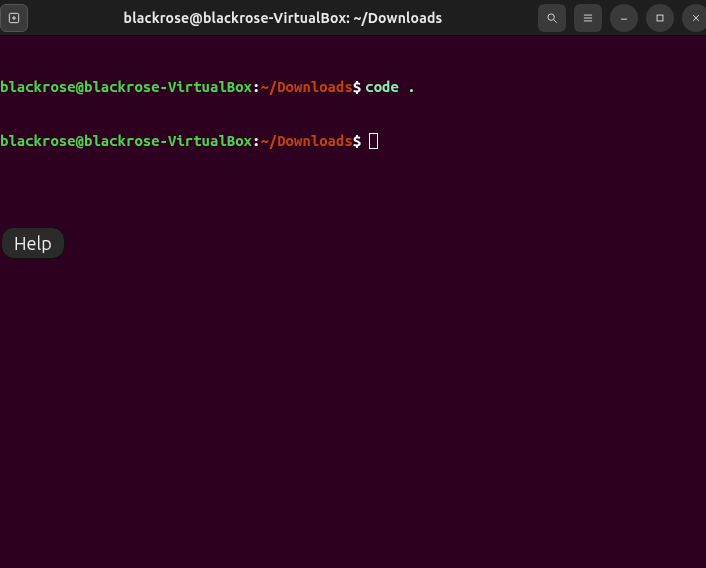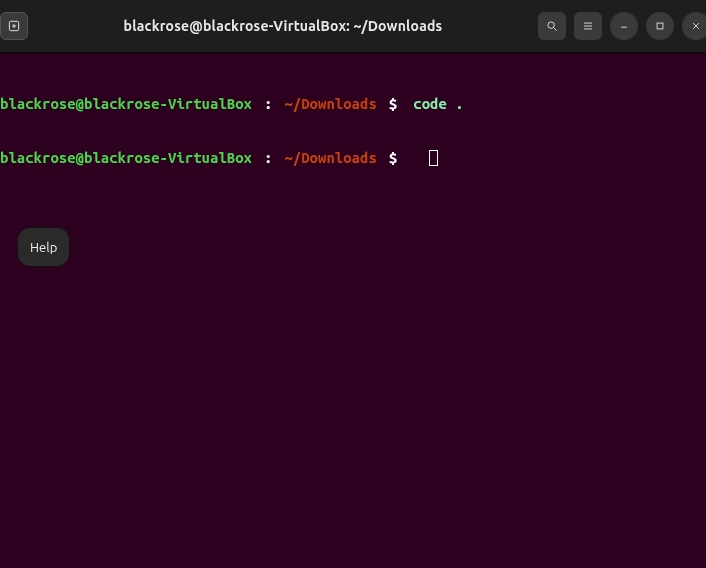--- a/index.html
+++ b/index.html
@@ -9,21 +9,21 @@
     }
     body {
       width: 706px;
       height: 568px;
       background: #2c001e;
       font-family: "Ubuntu", "Segoe UI", sans-serif;
       overflow: hidden;
       position: relative;
     }
     .titlebar {
-      height: 53px;
+      height: 36px;
       background: #1e1e1e;
       display: flex;
       align-items: center;
       padding: 0 0;
       border-bottom: 1px solid #0a0a0a;
     }
     .tab-button {
       width: 28px;
       height: 28px;
       background: #3a3a3a;
@@ -81,21 +81,20 @@
       padding: 6px 0 0 0;
       font-family: "Ubuntu Mono", "Consolas", monospace;
       font-size: 15px;
       line-height: 18px;
       white-space: pre;
       color: #fff;
     }
     .line {
       display: flex;
       font-weight: bold;
-      gap: 12px;
     }
     .userhost {
       color: #4ad64a;
     }
     .colon {
       color: #fff;
     }
     .cwd {
       color: #c2410c;
     }
@@ -116,25 +115,24 @@
       margin-left: 4px;
       position: relative;
       top: 1px;
     }
     .help-tooltip {
       position: absolute;
       top: 227px;
       left: 1px;
       background: #2a2a2a;
       color: #eee;
-      font-size: 13px;
-      padding: 12px 12px;
+      font-size: 18px;
+      padding: 5px 12px;
       border-radius: 13px;
       border: 1px solid #111;
-      margin-left: 16px;
     }
   </style>
 </head>
 <body>
 
 <div class="titlebar">
   <div class="tab-button">
     <svg viewBox="0 0 24 24">
       <rect x="5" y="5" width="14" height="14" rx="2"></rect>
       <line x1="12" y1="9" x2="12" y2="15"></line>

